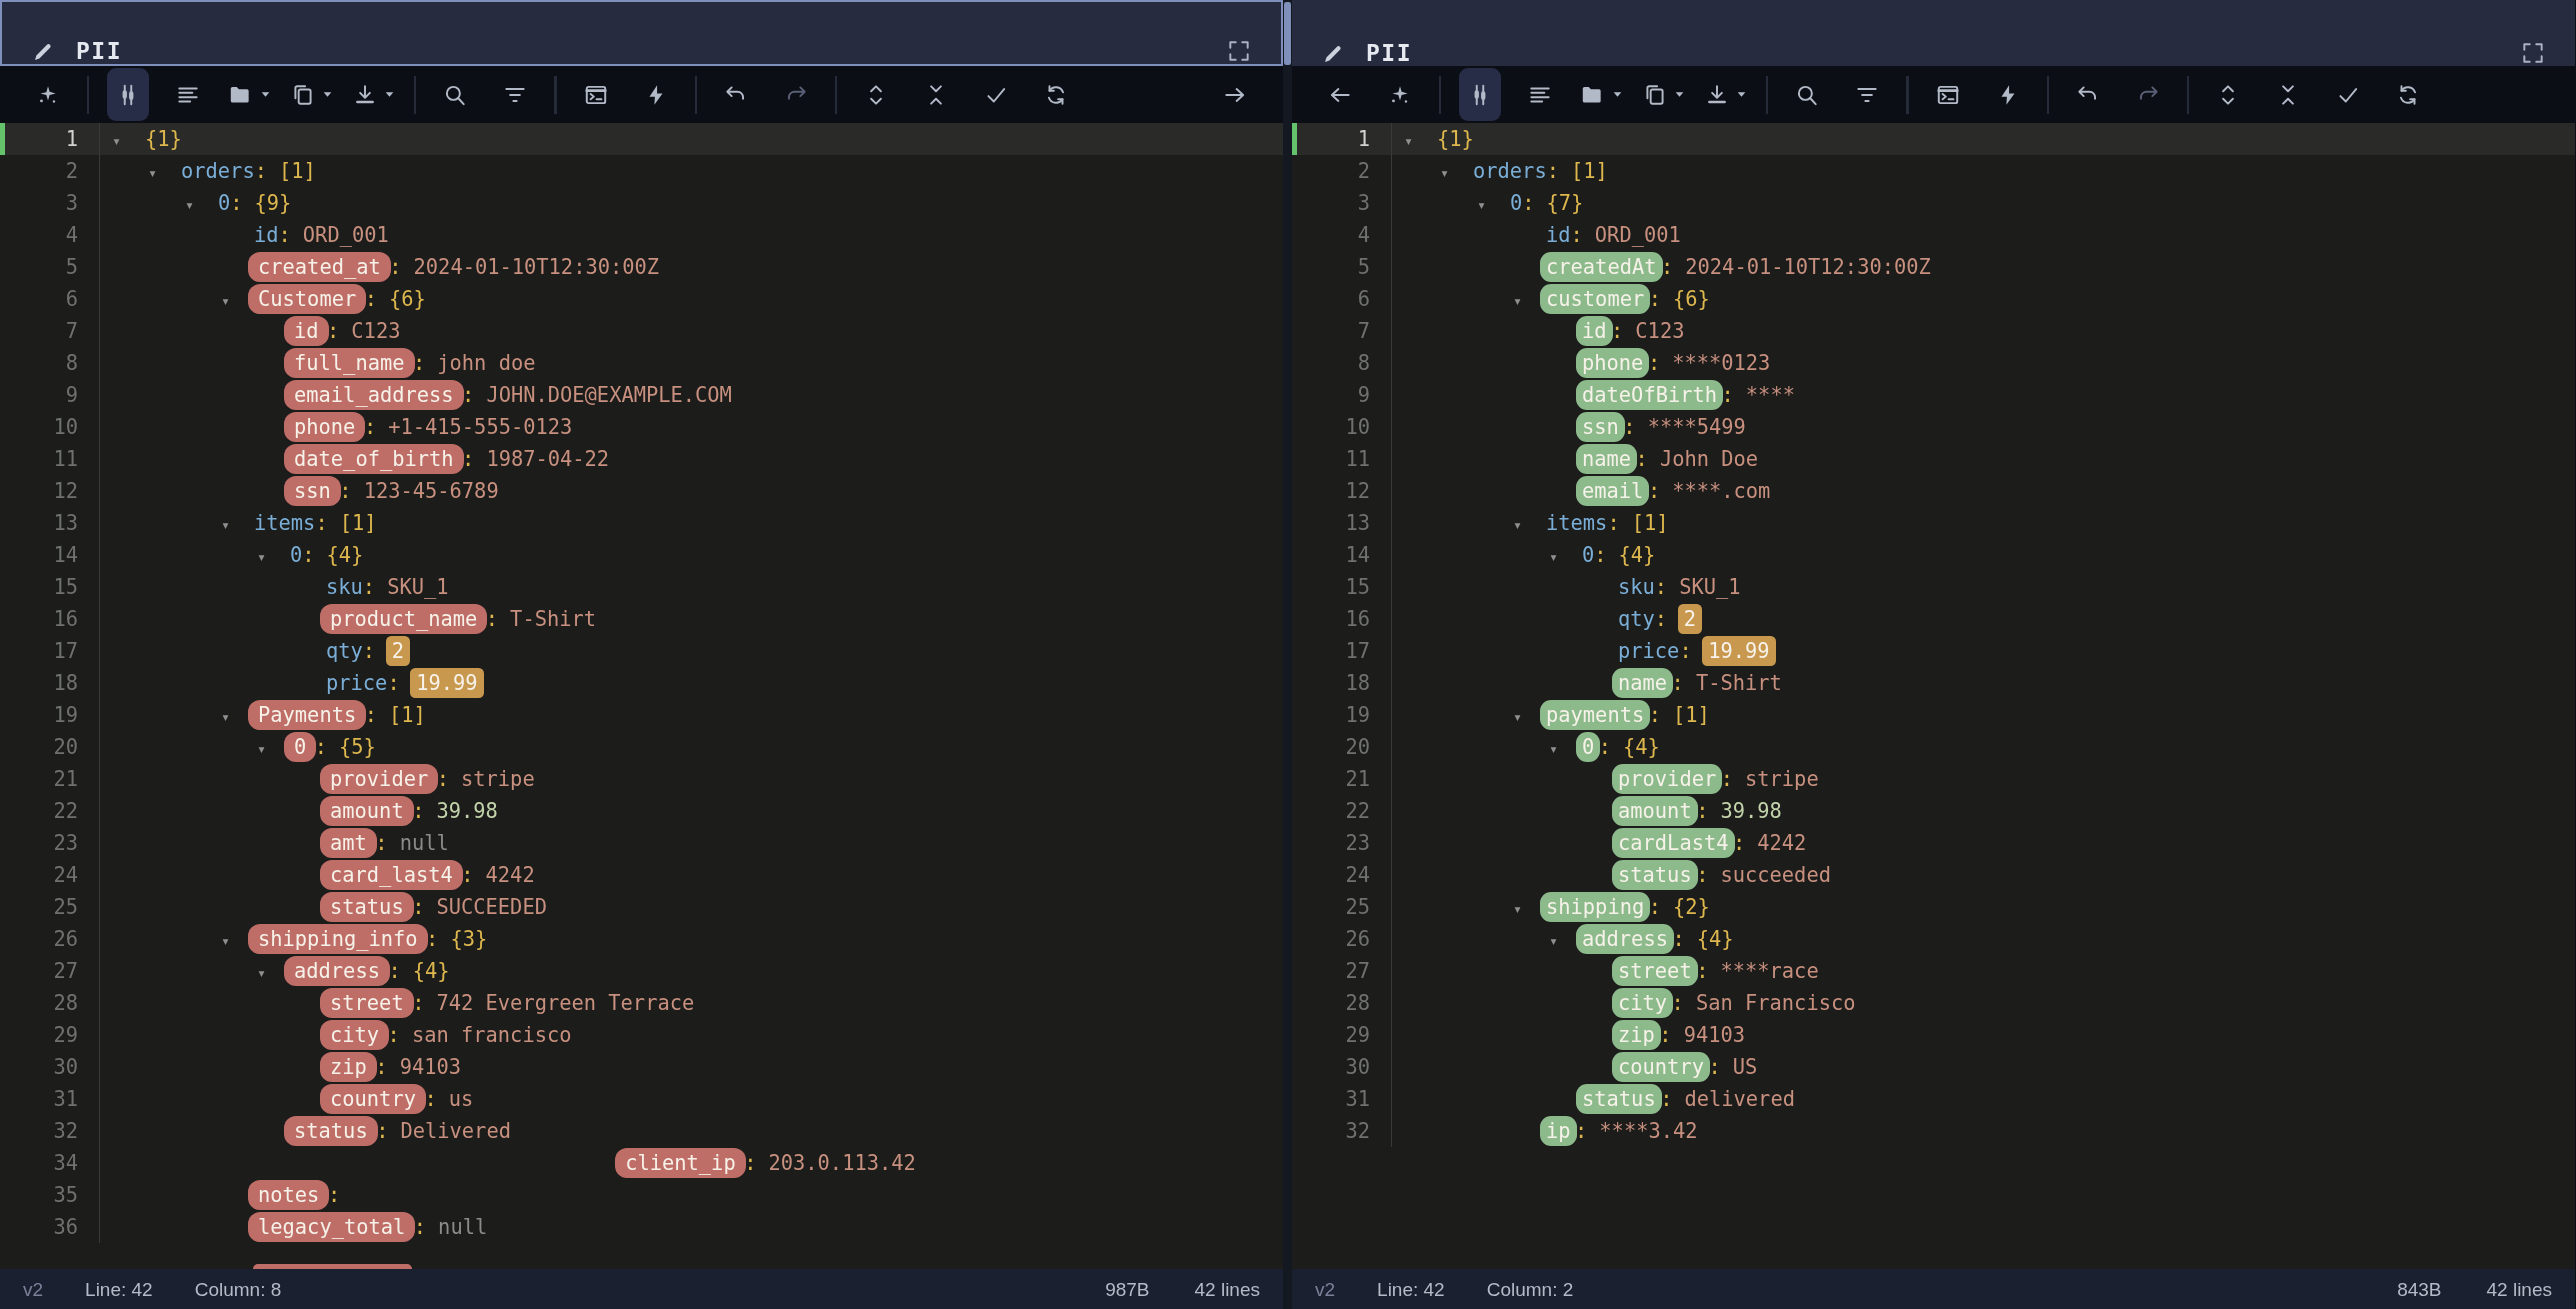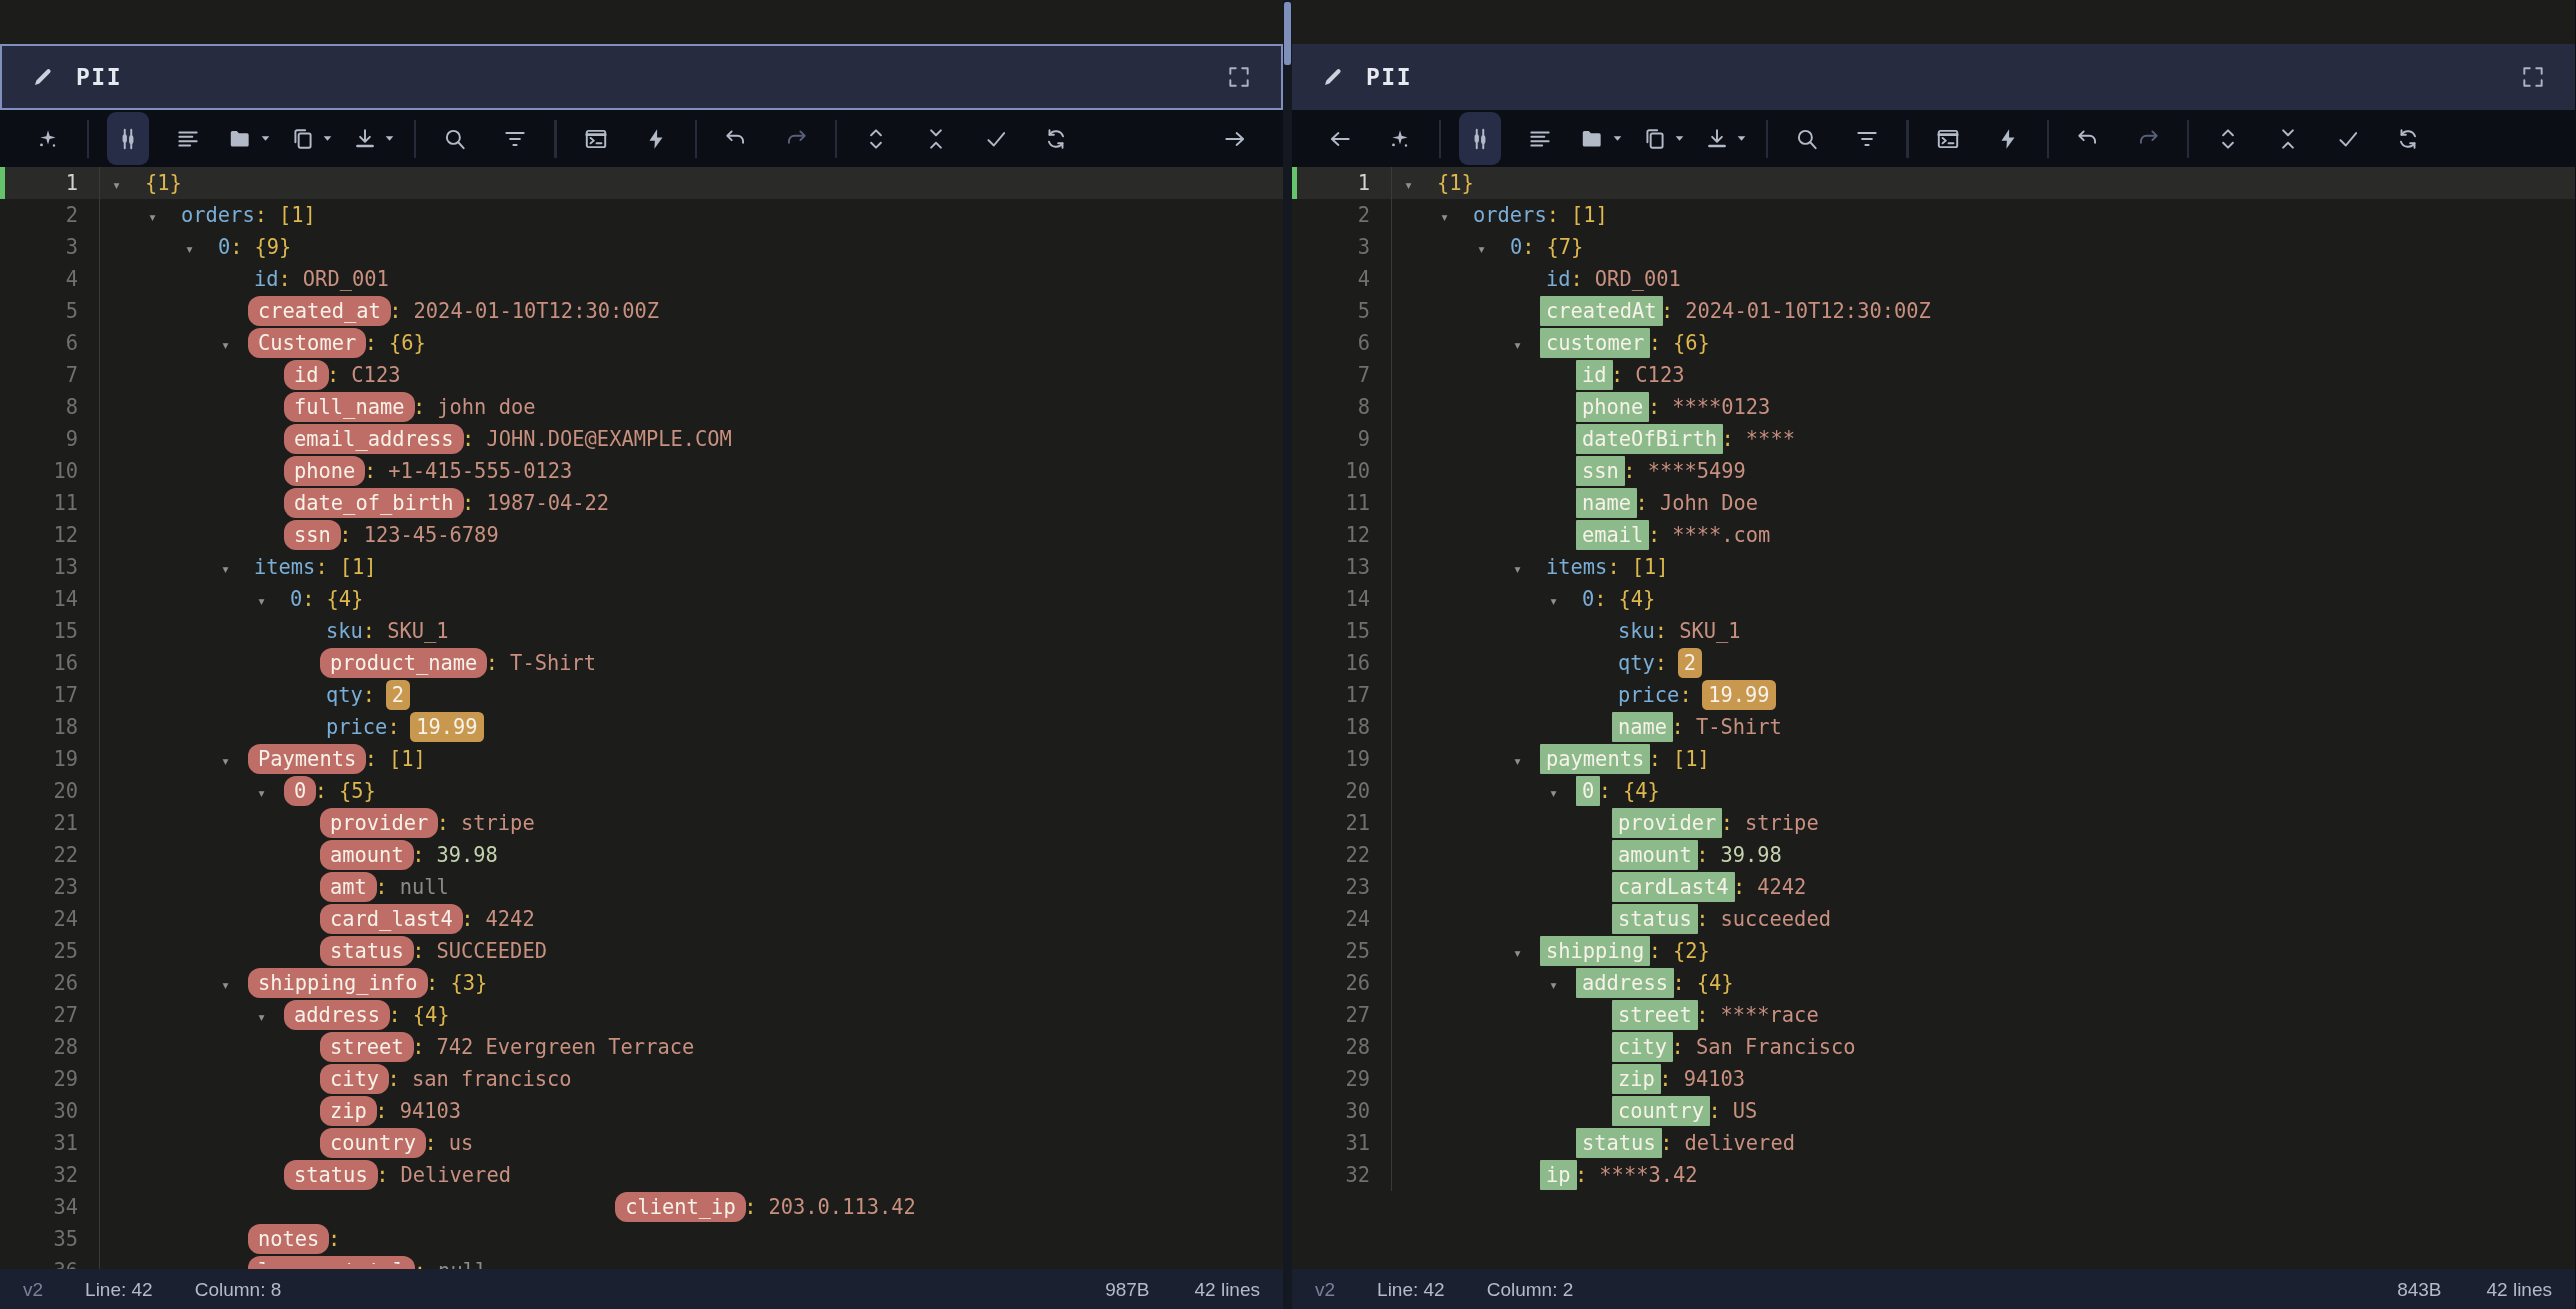--- a/index.html
+++ b/index.html
@@ -10,22 +10,22 @@
     font-family:"DejaVu Sans Mono", monospace;
     overflow:hidden;
   }
   .app { display:flex; width:2576px; height:1310px; }
   .panel { width:1283px; display:flex; flex-direction:column; background:#1c1c1b; }
 
   
   .titlebar {
     height:66px; flex:0 0 66px;
     background:var(--titlebar-bg);
-    display:flex; align-items:center;
-    padding:0 29px; gap:21px;margin-top:44px;
+    display:flex; align-items:flex-end;
+    padding:0 29px; gap:21px;
   }
   .panel.focused .titlebar { border:2.3px solid var(--focus-border); }
   .title-text { color:#e6e9f0; font-size:23px; font-weight:bold; letter-spacing:1.5px; }
   .pencil { color:#ccd2dd; display:flex; }
   .fs-btn { margin-left:auto; color:#aab3c4; display:flex; cursor:pointer; }
 
   
   .toolbar {
     height:57px; flex:0 0 57px;
     background:#0c0e15;
@@ -51,21 +51,21 @@
   .row.current::before { content:""; position:absolute; left:0; top:0; bottom:0; width:5.3px; background:var(--active-line); }
   .ln {
     flex:0 0 100px; text-align:right; padding-right:21px;
     color:#6f7070; border-right:1.5px solid #3a3a39; font-size:20.4px;
   }
   .row.current .ln { color:#d2d2d0; }
   .rb { flex:1; }
   .arrow { display:inline-block; width:33px; color:#8f9091; font-size:15px; vertical-align:baseline; }
   .key { color:var(--key-blue); }
   .hlr { background:var(--hl-red); color:#f6f2e9; border-radius:12px; padding:3px 10px; margin:0 -1.5px 0 -6px; }
-  .hlg { background:var(--hl-green); color:#f6f2e9; border-radius:1px; padding:3px 6px; margin:0 -1.5px 0 -6px; }
+  .hlg { background:var(--hl-green); color:#f6f2e9; border-radius:11px; padding:3px 6px; margin:0 -1.5px 0 -6px; }
   .colon { color:var(--punct-yellow); margin-right:12px; }
   .badge { color:var(--punct-yellow); }
   .v-str { color:var(--val-string); }
   .v-num { color:var(--val-number); }
   .v-null { color:#8b8b8b; }
   .v-amber { background:var(--hl-amber); color:#f7f3ea; border-radius:5.3px; padding:3px 6px; margin:0 -1.5px; }
   .sliver { position:absolute; bottom:0; left:253px; width:159px; height:5.3px; background:var(--hl-red); border-radius:5.3px 5.3px 0 0; }
 
   
   .status {

